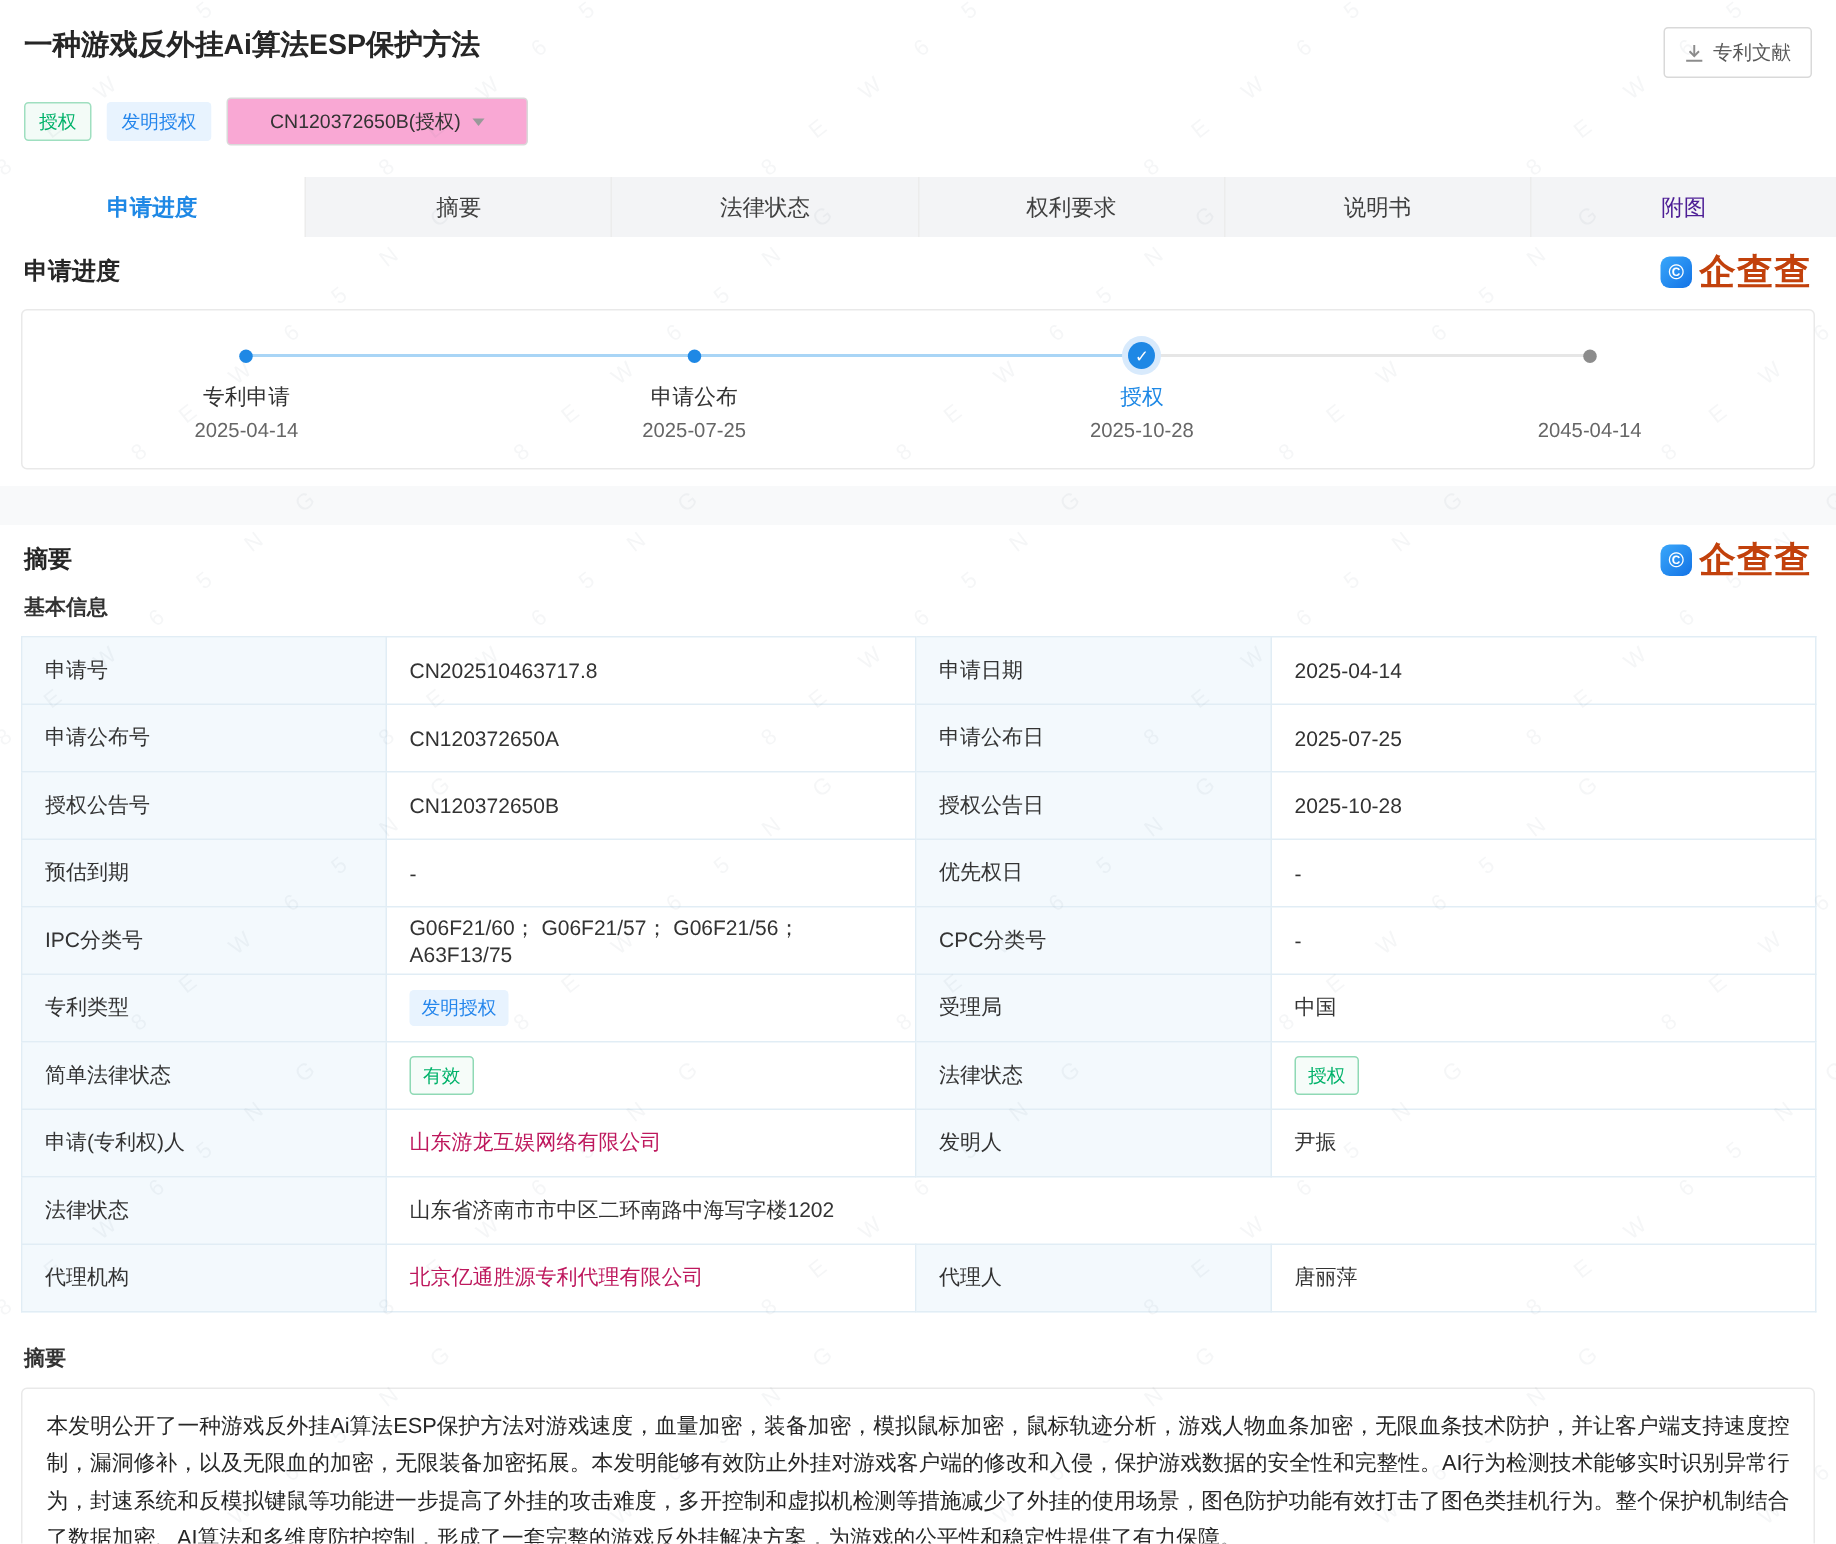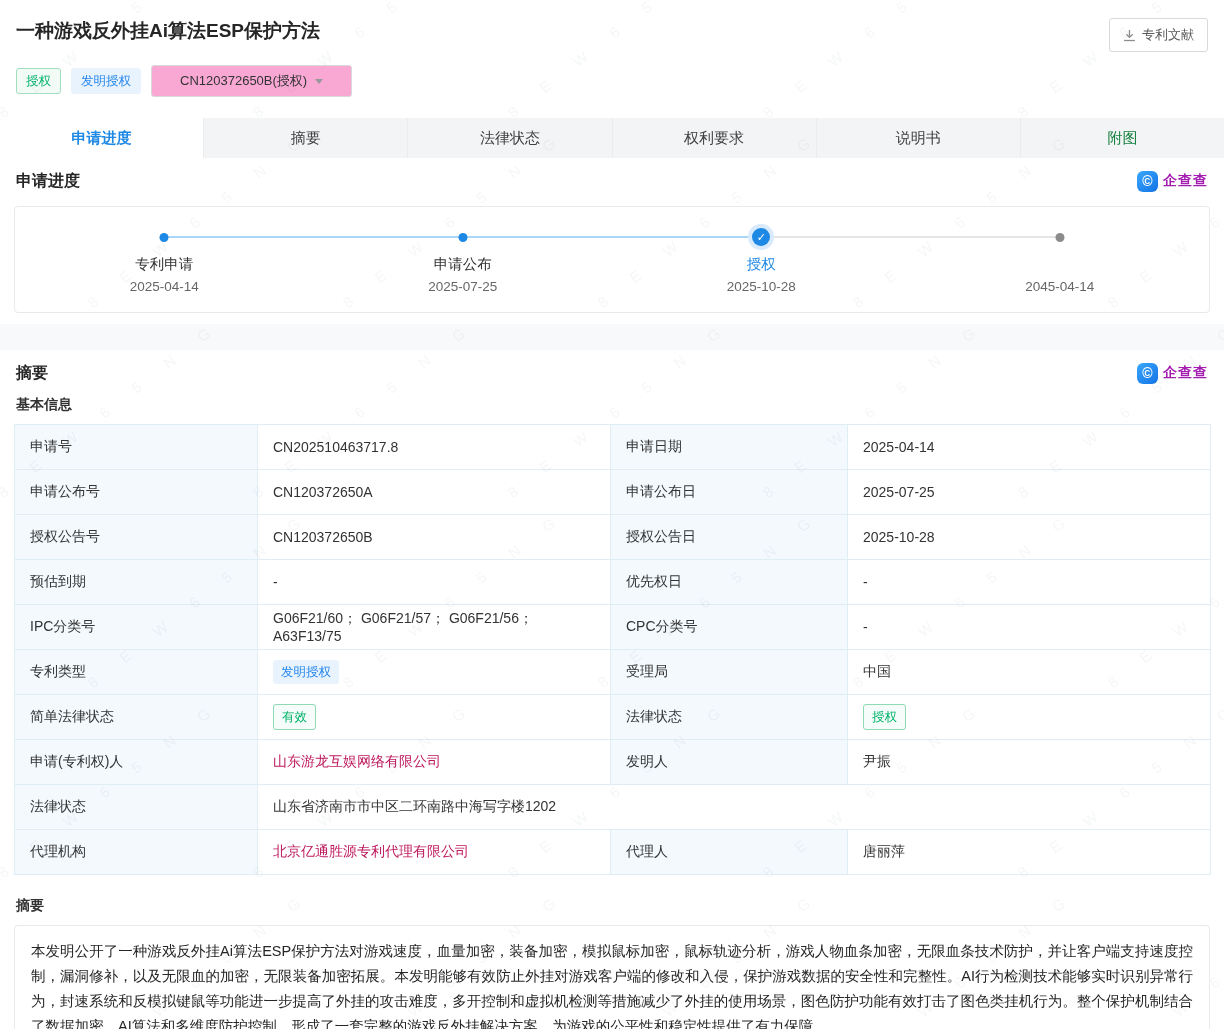--- a/index.html
+++ b/index.html
@@ -26,29 +26,29 @@
                     padding:6px 28px; font-size:13px; color:#333; background:#f9a8d4; cursor:pointer; }
   .caret-down { width:0; height:0; border-left:4px solid transparent; border-right:4px solid transparent;
                 border-top:5px solid #999; display:inline-block; }
 
   
   .tab-bar { display:flex; margin-top:21px; height:40px; background:#f3f4f6; }
   .tab { flex:1; display:flex; align-items:center; justify-content:center; font-size:15px;
          color:#404040; cursor:pointer; border-right:1px solid #ececec; }
   .tab:last-child { border-right:none; }
   .tab.active { background:#fff; color:#1e88e5; font-weight:bold; }
-  .tab.disabled { color:#15803d; }
+  .tab.disabled { color:#4c1d95; }
 
   
   .section-header { display:flex; justify-content:space-between; align-items:center; margin:0 16px; height:46px; }
   .section-title { font-size:16px; font-weight:bold; color:#262626; }
   .brand { display:flex; align-items:center; gap:5px; }
   .brand-icon { width:21px; height:21px; border-radius:6px; background:linear-gradient(135deg,#3aa7fa,#1373e6);
                 color:#fff; font-size:14px; font-weight:bold; display:flex; align-items:center; justify-content:center; }
-  .brand-name { font-size:14px; font-weight:bold; color:#a21caf; letter-spacing:1px; }
+  .brand-name { font-size:24px; font-weight:bold; color:#c2410c; letter-spacing:1px; }
 
   
   .timeline-card { margin:2px 14px 0 14px; border:1px solid #e9e9e9; border-radius:4px; height:107px; position:relative; }
   .tl-line { position:absolute; top:29px; height:2px; }
   .tl-line.blue { left:12.5%; width:50%; background:#a9d5f6; }
   .tl-line.gray { left:62.5%; width:25%; background:#e6e6e6; }
   .steps { position:absolute; inset:0; display:flex; }
   .step { flex:1; position:relative; text-align:center; }
   .dot { position:absolute; top:25.5px; left:50%; transform:translateX(-50%);
          width:9px; height:9px; border-radius:50%; background:#1e88e5; }

